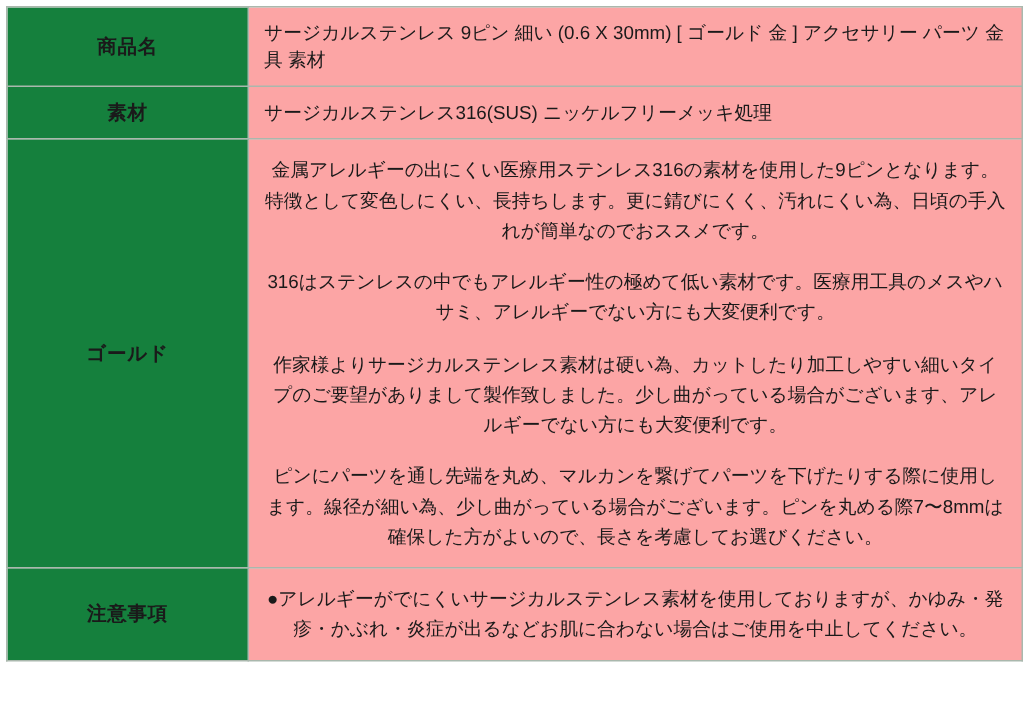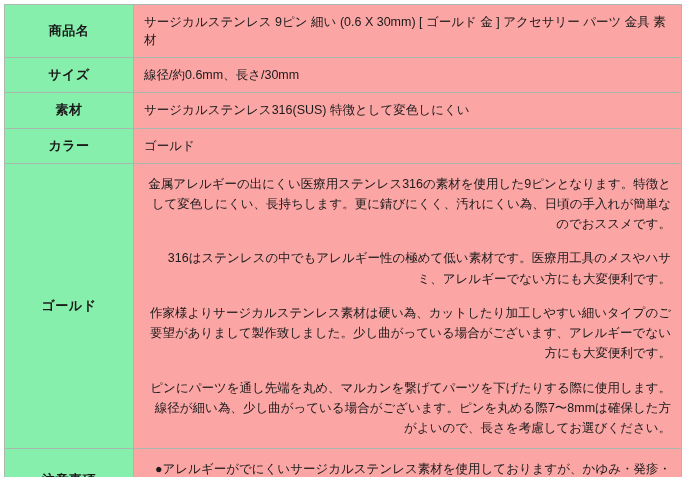--- a/index.html
+++ b/index.html
@@ -20,44 +20,44 @@
     margin: 4px 4px 0 4px;
     table-layout: fixed;
   }
   .spec-table td {
     border: 1px solid #aab8ad;
     vertical-align: middle;
     padding: 0;
   }
   td.label {
     width: 128px;
-    background: #86efac;
+    background: #15803d;
     text-align: center;
     font-weight: bold;
     font-size: 13px;
     color: #1a1a1a;
-    padding: 7px 0;
+    padding: 7px 16px;
     letter-spacing: 0.5px;
     margin-left: 22px;
   }
   td.value {
     background: #fca5a5;
     font-size: 12.5px;
     line-height: 1.45;
     padding: 8px 10px;
     color: #1a1a1a;
   }
   td.value.tall {
     vertical-align: top;
     padding-top: 10px;
     padding-bottom: 10px;
   }
   .para {
     margin: 0 0 14px 0;
-    text-align: right;
+    text-align: center;
   }
   .para:last-child {
     margin-bottom: 0;
   }
   .desc .para {
     line-height: 1.62;
   }
   .note .para {
     line-height: 1.62;
   }
@@ -65,30 +65,22 @@
 </head>
 <body>
 
 <table class="spec-table">
   <tbody>
     <tr>
       <td class="label">商品名</td>
       <td class="value">サージカルステンレス 9ピン 細い (0.6 X 30mm) [ ゴールド 金 ] アクセサリー パーツ 金具 素材</td>
     </tr>
     <tr>
-      <td class="label">サイズ</td>
-      <td class="value">線径/約0.6mm、長さ/30mm</td>
-    </tr>
-    <tr>
       <td class="label">素材</td>
-      <td class="value">サージカルステンレス316(SUS) 特徴として変色しにくい</td>
-    </tr>
-    <tr>
-      <td class="label">カラー</td>
-      <td class="value">ゴールド</td>
+      <td class="value">サージカルステンレス316(SUS) ニッケルフリーメッキ処理</td>
     </tr>
     <tr>
       <td class="label">ゴールド</td>
       <td class="value tall desc">
         <p class="para">金属アレルギーの出にくい医療用ステンレス316の素材を使用した9ピンとなります。特徴として変色しにくい、長持ちします。更に錆びにくく、汚れにくい為、日頃の手入れが簡単なのでおススメです。</p>
         <p class="para">316はステンレスの中でもアレルギー性の極めて低い素材です。医療用工具のメスやハサミ、アレルギーでない方にも大変便利です。</p>
         <p class="para">作家様よりサージカルステンレス素材は硬い為、カットしたり加工しやすい細いタイプのご要望がありまして製作致しました。少し曲がっている場合がございます、アレルギーでない方にも大変便利です。</p>
         <p class="para">ピンにパーツを通し先端を丸め、マルカンを繋げてパーツを下げたりする際に使用します。線径が細い為、少し曲がっている場合がございます。ピンを丸める際7〜8mmは確保した方がよいので、長さを考慮してお選びください。</p>
       </td>
     </tr>

